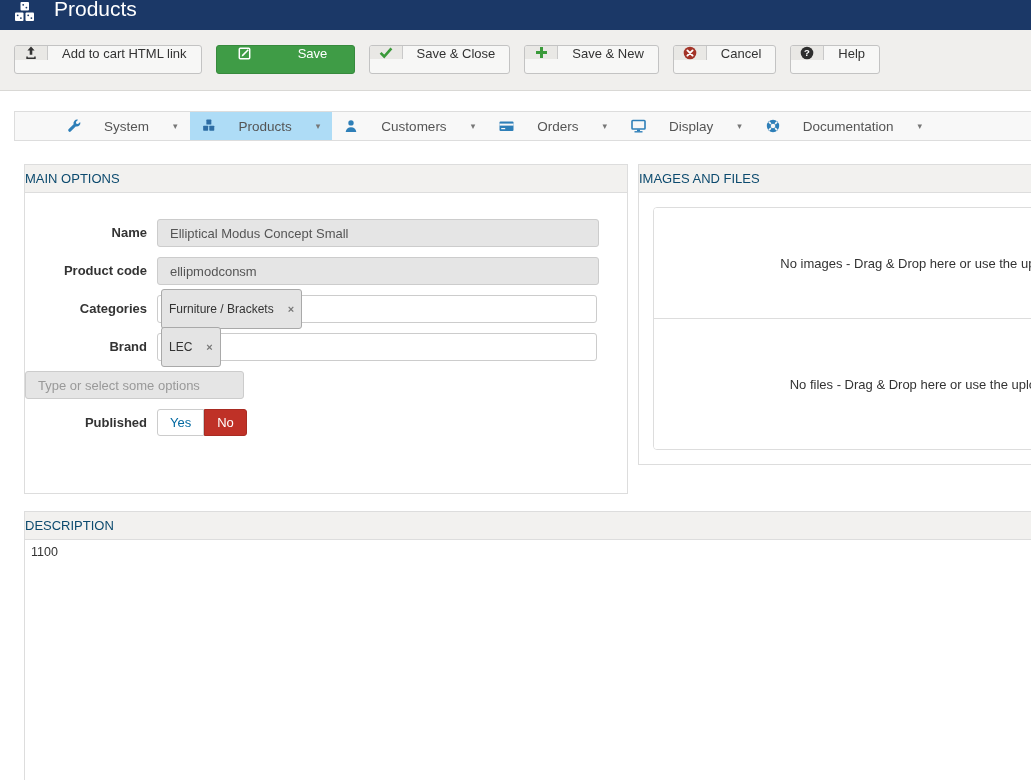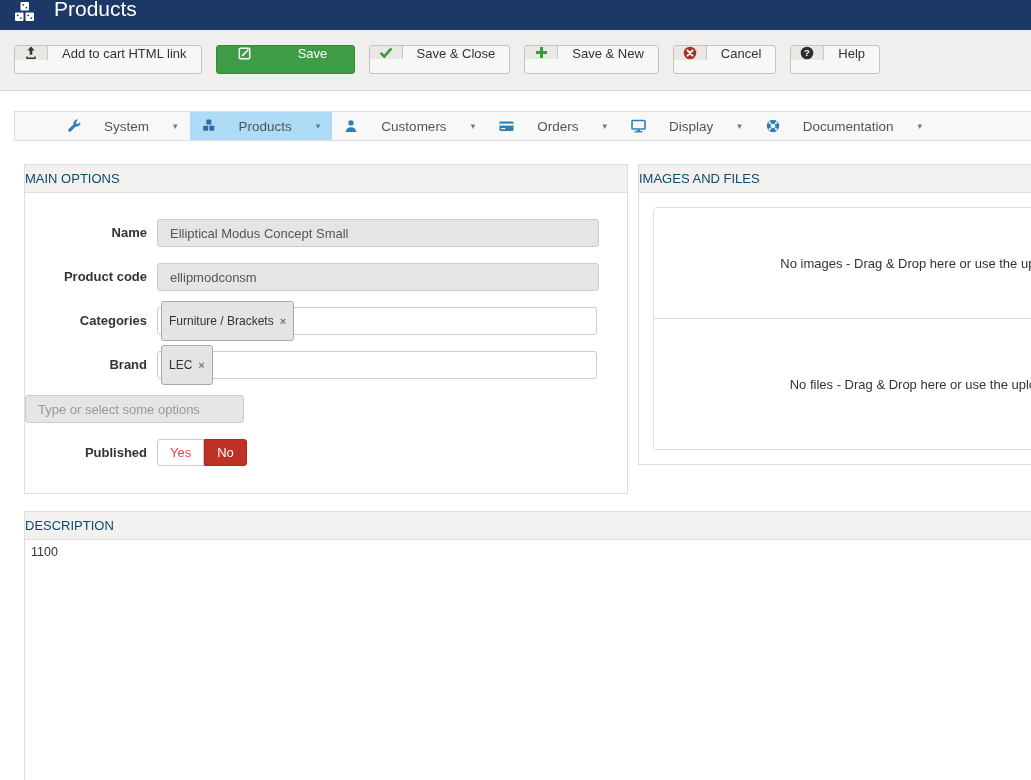--- a/index.html
+++ b/index.html
@@ -57,21 +57,21 @@
   .panel { border: 1px solid #ddd; background: #fff; }
   .panel-header {
     background: #f2f1ef; border-bottom: 1px solid #ddd; height: 28px;
     line-height: 28px; text-align: left; font-weight: normal;
     font-size: 13px; color: #0c4a6e;
   }
   .panel.main { width: 604px; }
   .panel.images { width: 604px; }
   .main-body { height: 300px; padding-top: 26px; }
 
-  .field-row { display: flex; margin-bottom: 16px; align-items: flex-start; }
+  .field-row { display: flex; margin-bottom: 10px; align-items: flex-start; }
   .field-label {
     flex: none; width: 132px; text-align: right; padding-right: 10px;
     font-weight: bold; font-size: 13px; color: #333; line-height: 28px;
   }
   .txt-input {
     height: 28px; border: 1px solid #ccc; border-radius: 3px;
     font-size: 13px; color: #555; padding: 0 12px;
     font-family: "Liberation Sans", sans-serif; background: #e5e5e5; outline: none;
   }
   .txt-input::placeholder { color: #999; }
@@ -82,32 +82,32 @@
     width: 29px; height: 28px; border: 1px solid #ccc; border-left: none;
     border-radius: 0 3px 3px 0; background: #e6e6e6; display: flex;
     align-items: center; justify-content: center; font-size: 16px;
     font-weight: bold; color: #333; cursor: pointer;
   }
   .chips-box {
     width: 440px; height: 28px; border: 1px solid #ccc; border-radius: 3px;
     display: flex; align-items: center; padding: 0 3px; background: #fff; cursor: text;
   }
   .chip {
-    display: flex; align-items: center; gap: 6px; background: #e4e4e4;
+    display: flex; align-items: center; gap: 14px; background: #e4e4e4;
     border: 1px solid #a9a9a9; border-radius: 3px; padding: 12px 7px;
     font-size: 12px; color: #333; white-space: nowrap;
   }
   .chip .x { color: #777; font-weight: bold; font-size: 11px; cursor: pointer; line-height: 1; }
   .input-tags { width: 219px; }
   .toggle { display: flex; }
   .toggle-btn {
     height: 27px; padding: 0 12px; font-size: 13px; display: flex;
     align-items: center; cursor: pointer; font-family: "Liberation Sans", sans-serif;
   }
-  .toggle-yes { background: #fff; border: 1px solid #ccc; border-radius: 3px 0 0 3px; color: #ef4444; }
+  .toggle-yes { background: #fff; border: 1px solid #ccc; border-radius: 3px 0 0 3px; color: #0369a1; }
   .toggle-no { background: #bf3127; border: 1px solid #a82b22; border-radius: 0 3px 3px 0; color: #fff; }
 
   
   .images-body { padding: 14px; }
   .dropzones { border: 1px solid #ddd; border-radius: 4px; overflow: hidden; }
   .dz {
     display: flex; align-items: center; justify-content: center;
     font-size: 13px; color: #333; background: #fff;
   }
   .dz-images { height: 110px; }

